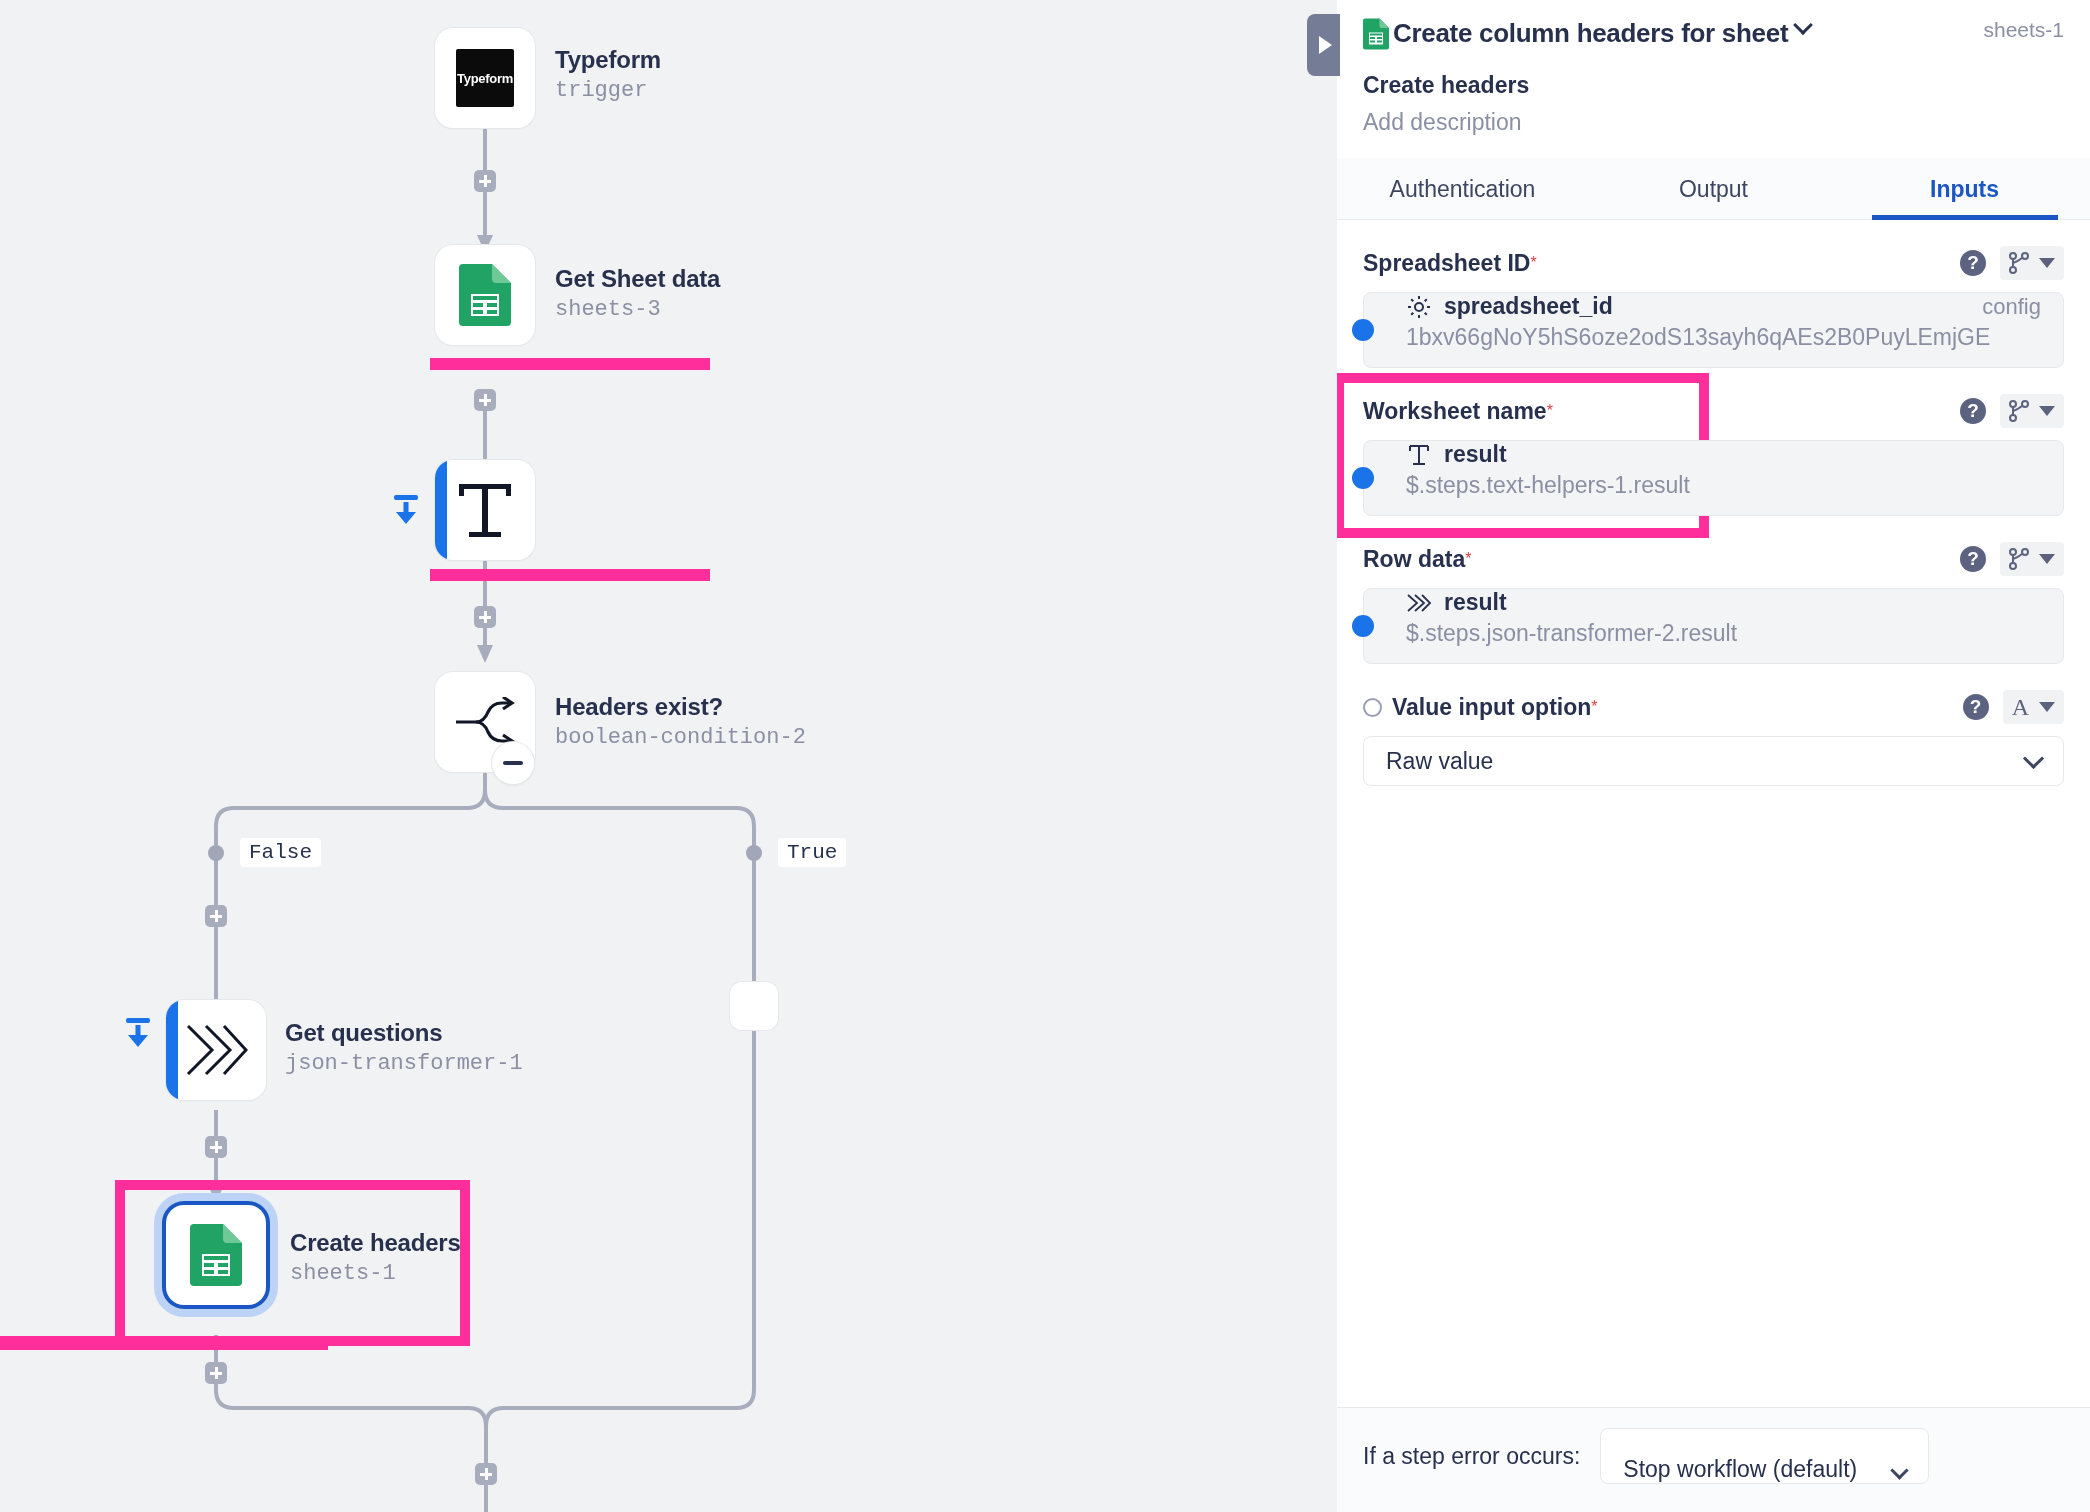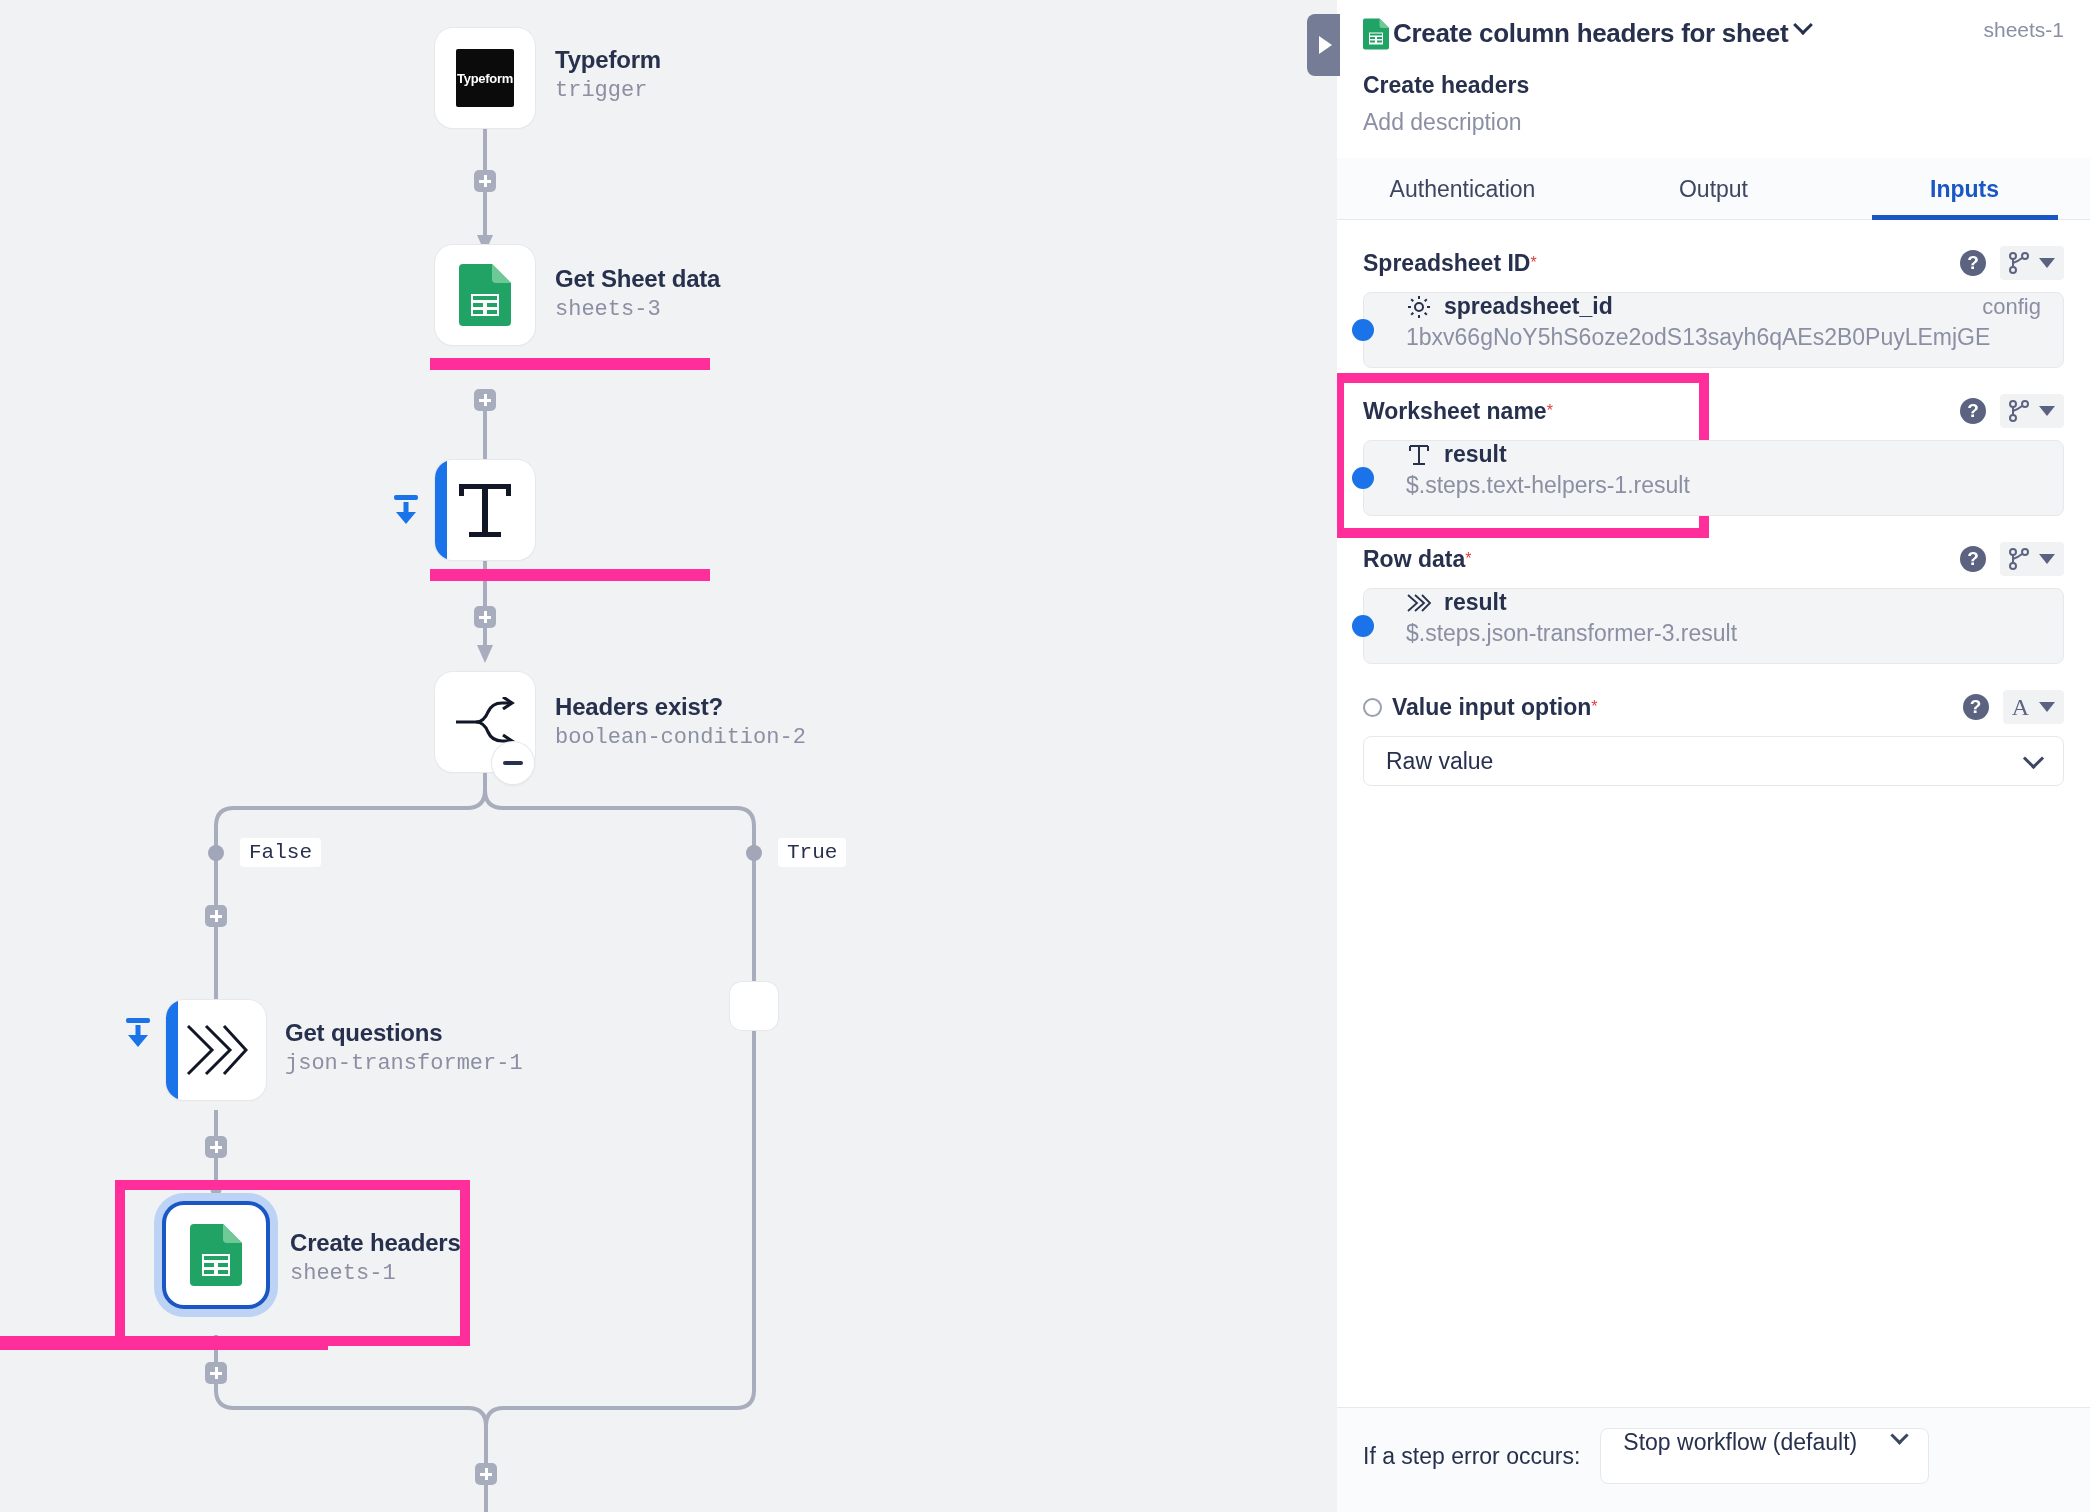--- a/index.html
+++ b/index.html
@@ -201,21 +201,21 @@
   }
 
   .panel-footer {
     border-top:1px solid #e6e8ec; background:#fafbfc;
     padding: 20px 26px 28px 26px;
     display:flex; align-items:center; gap:20px;
   }
   .pf-label { font-size:23px; color:#27304d; }
   .pf-select {
     border:1px solid #e6e8ec; border-radius:8px; background:#fff;
-    height:56px; display:flex; align-items:flex-start; padding:0 22px;
+    height:56px; display:flex; align-items:flex-end; padding:0 22px;
     font-size:23px; color:#27304d; gap:36px;
   }
   .pf-select .chev {
     width:13px; height:13px; border-right:3px solid #3d4661; border-bottom:3px solid #3d4661;
     transform:rotate(45deg); margin-bottom:6px;
   }
 </style>
 </head>
 <body>
 
@@ -482,21 +482,21 @@
           <span class="bullet"></span>
           <div class="vc-row1">
             <svg class="vc-glyph" width="26" height="20" viewBox="0 0 26 20">
               <polyline points="2,2 11,10 2,18" stroke="#27304d" stroke-width="1.8" fill="none"></polyline>
               <polyline points="9,2 18,10 9,18" stroke="#27304d" stroke-width="1.8" fill="none"></polyline>
               <polyline points="16,2 24,10 16,18" stroke="#27304d" stroke-width="1.8" fill="none"></polyline>
             </svg>
             <span class="vc-name">result</span>
             <span class="vc-tag"></span>
           </div>
-          <div class="vc-path">$.steps.json-transformer-3.result</div>
+          <div class="vc-path">$.steps.json-transformer-2.result</div>
         </div>
       </div>
 
       <div class="field">
         <div class="field-head">
           <span class="radio-dot"></span>
           <span class="field-label">Value input option</span>
             <span class="req">*</span>
           <span class="spacer"></span>
           <span class="help-icon">?</span>

